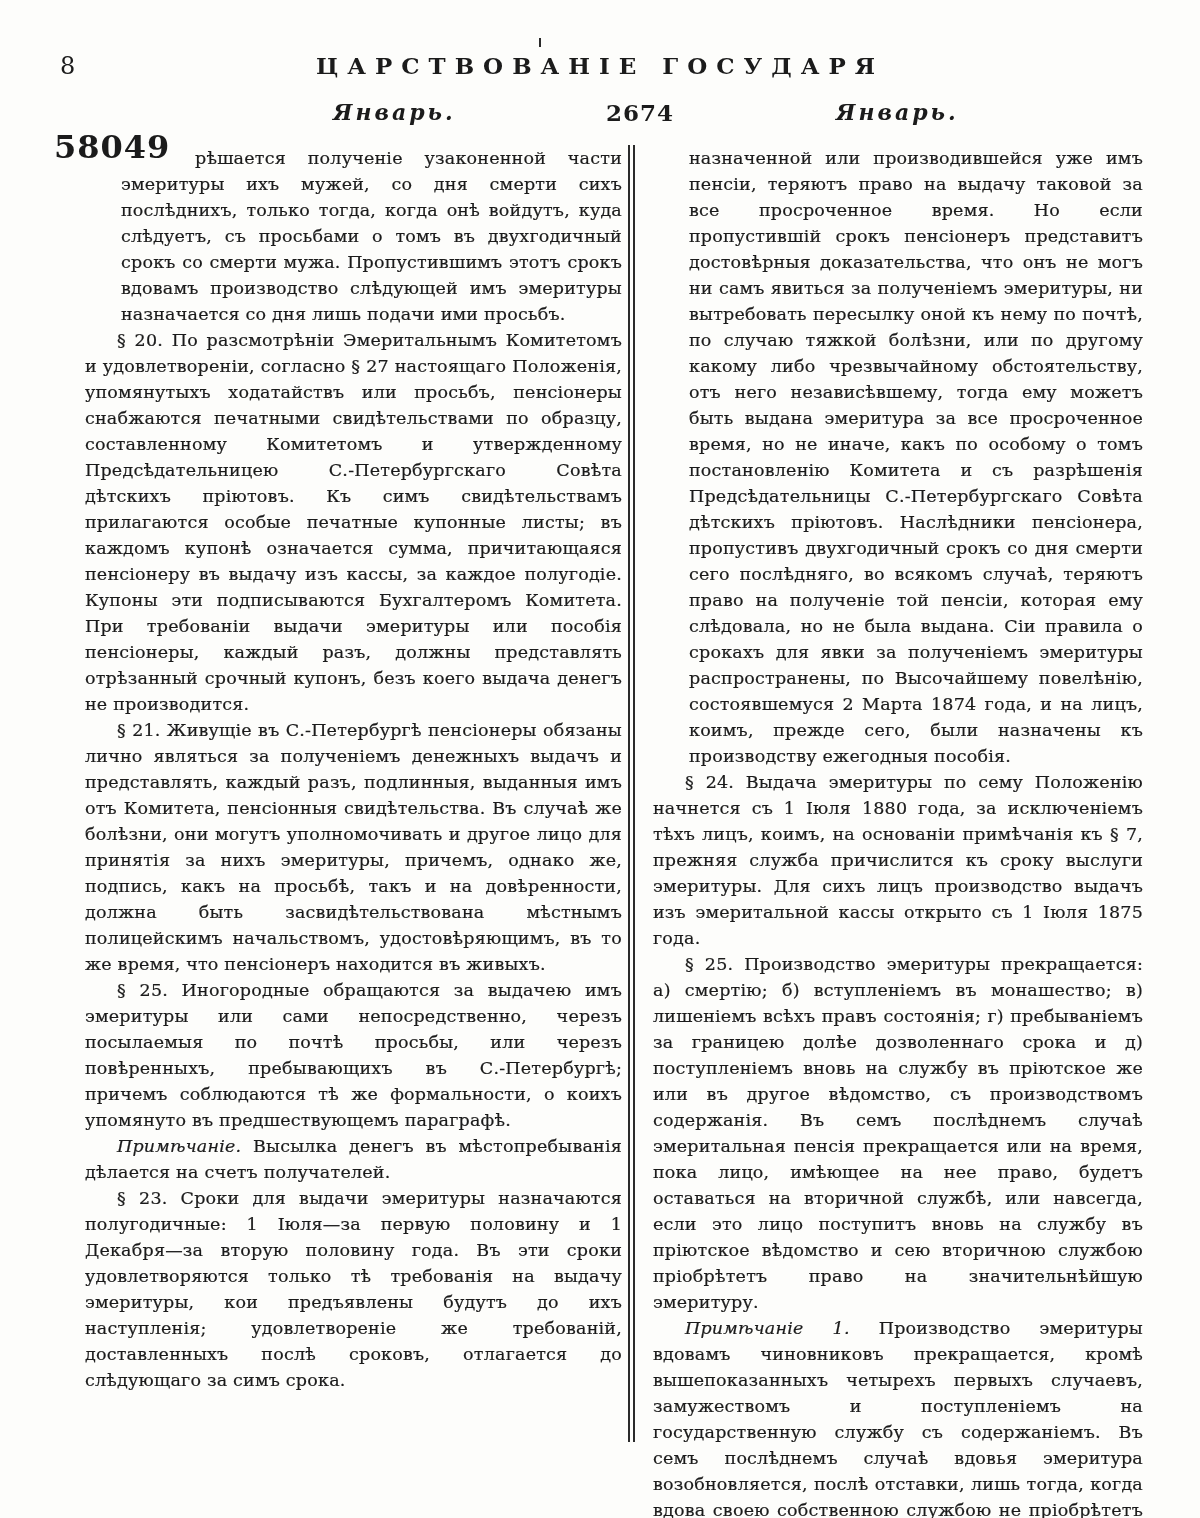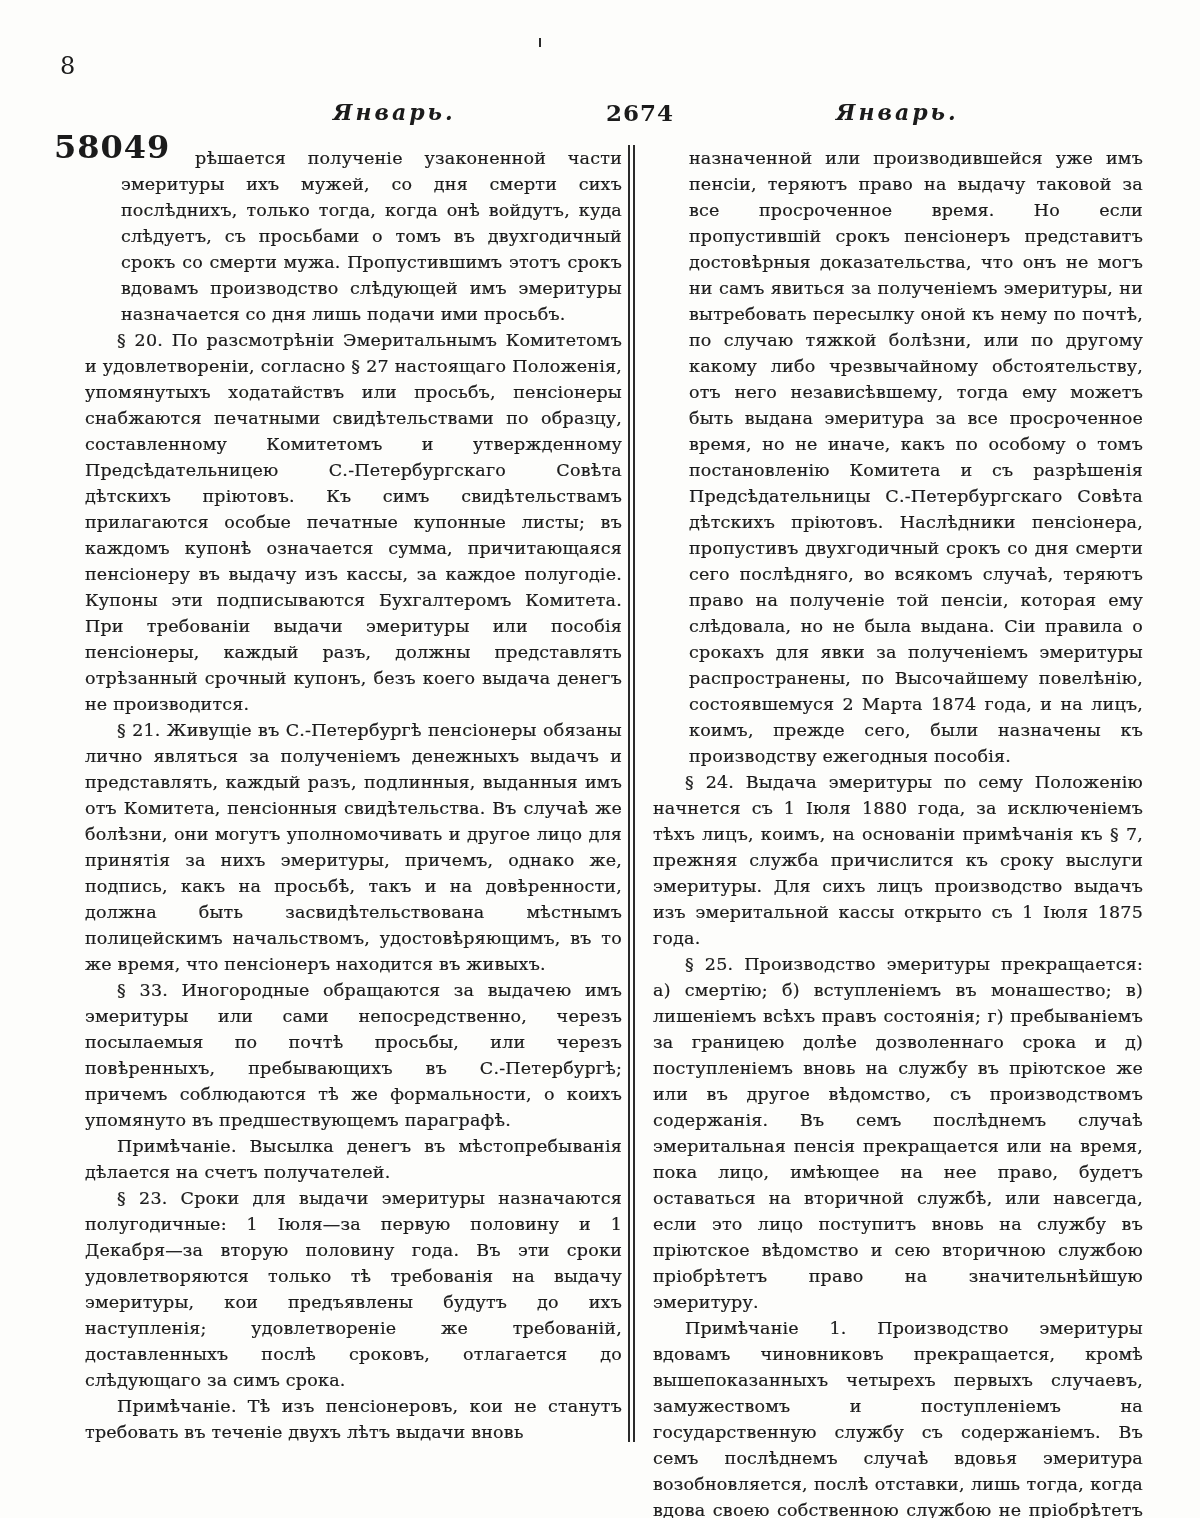--- a/index.html
+++ b/index.html
@@ -69,50 +69,50 @@
   .col p {
     margin: 0;
     font-size: 17.5px;
     line-height: 26px;
     letter-spacing: 0.2px;
     text-indent: 32px;
     -webkit-text-stroke: 0.2px #1b1b1b;
   }
   .col p.continuation { text-indent: 0; margin-left: 36px; }
   .col-left p.first-after-number { text-indent: 74px; }
-  .lead-italic { }
+  .lead-italic { font-style: italic; }
   .vi-heading { font-style: italic; }
 </style>
 </head>
 <body>
 
 <div class="page">
 
   <div class="scan-tick"></div>
 
   <div class="page-number">8</div>
+  <div class="running-title">ЦАРСТВОВАНІЕ ГОСУДАРЯ</div>
 
   <div class="subheader">
     <span class="month-left">Январь.</span>
     <span class="year-center">2674</span>
     <span class="month-right">Январь.</span>
   </div>
 
   <div class="act-number">58049</div>
 
   <div class="columns">
 
     <div class="col col-left">
       <p class="continuation first-after-number">рѣшается полученіе узаконенной части эмеритуры ихъ мужей, со дня смерти сихъ послѣднихъ, только тогда, когда онѣ войдутъ, куда слѣдуетъ, съ просьбами о томъ въ двухгодичный срокъ со смерти мужа. Пропустившимъ этотъ срокъ вдовамъ производство слѣдующей имъ эмеритуры назначается со дня лишь подачи ими просьбъ.</p>
       <p>§ 20. По разсмотрѣніи Эмеритальнымъ Комитетомъ и удовлетвореніи, согласно § 27 настоящаго Положенія, упомянутыхъ ходатайствъ или просьбъ, пенсіонеры снабжаются печатными свидѣтельствами по образцу, составленному Комитетомъ и утвержденному Предсѣдательницею С.-Петербургскаго Совѣта дѣтскихъ пріютовъ. Къ симъ свидѣтельствамъ прилагаются особые печатные купонные листы; въ каждомъ купонѣ означается сумма, причитающаяся пенсіонеру въ выдачу изъ кассы, за каждое полугодіе. Купоны эти подписываются Бухгалтеромъ Комитета. При требованіи выдачи эмеритуры или пособія пенсіонеры, каждый разъ, должны представлять отрѣзанный срочный купонъ, безъ коего выдача денегъ не производится.</p>
       <p>§ 21. Живущіе въ С.-Петербургѣ пенсіонеры обязаны лично являться за полученіемъ денежныхъ выдачъ и представлять, каждый разъ, подлинныя, выданныя имъ отъ Комитета, пенсіонныя свидѣтельства. Въ случаѣ же болѣзни, они могутъ уполномочивать и другое лицо для принятія за нихъ эмеритуры, причемъ, однако же, подпись, какъ на просьбѣ, такъ и на довѣренности, должна быть засвидѣтельствована мѣстнымъ полицейскимъ начальствомъ, удостовѣряющимъ, въ то же время, что пенсіонеръ находится въ живыхъ.</p>
-      <p>§ 33. Иногородные обращаются за выдачею имъ эмеритуры или сами непосредственно, черезъ посылаемыя по почтѣ просьбы, или черезъ повѣренныхъ, пребывающихъ въ С.-Петербургѣ; причемъ соблюдаются тѣ же формальности, о коихъ упомянуто въ предшествующемъ параграфѣ.</p>
+      <p>§ 25. Иногородные обращаются за выдачею имъ эмеритуры или сами непосредственно, черезъ посылаемыя по почтѣ просьбы, или черезъ повѣренныхъ, пребывающихъ въ С.-Петербургѣ; причемъ соблюдаются тѣ же формальности, о коихъ упомянуто въ предшествующемъ параграфѣ.</p>
       <p><span class="lead-italic">Примѣчаніе.</span> <span>Высылка денегъ въ мѣстопребыванія дѣлается на счетъ получателей.</span></p>
       <p>§ 23. Сроки для выдачи эмеритуры назначаются полугодичные: 1 Іюля—за первую половину и 1 Декабря—за вторую половину года. Въ эти сроки удовлетворяются только тѣ требованія на выдачу эмеритуры, кои предъявлены будутъ до ихъ наступленія; удовлетвореніе же требованій, доставленныхъ послѣ сроковъ, отлагается до слѣдующаго за симъ срока.</p>
-      <p><span class="lead-italic">Примѣчаніе.</span> <span>Тѣ изъ пенсіонеровъ, кои не станутъ требовать въ теченіе двухъ лѣтъ выдачи вновь</span></p>
     </div>
 
     <div class="divider"></div>
 
     <div class="col col-right">
       <p class="continuation">назначенной или производившейся уже имъ пенсіи, теряютъ право на выдачу таковой за все просроченное время. Но если пропустившій срокъ пенсіонеръ представитъ достовѣрныя доказательства, что онъ не могъ ни самъ явиться за полученіемъ эмеритуры, ни вытребовать пересылку оной къ нему по почтѣ, по случаю тяжкой болѣзни, или по другому какому либо чрезвычайному обстоятельству, отъ него независѣвшему, тогда ему можетъ быть выдана эмеритура за все просроченное время, но не иначе, какъ по особому о томъ постановленію Комитета и съ разрѣшенія Предсѣдательницы С.-Петербургскаго Совѣта дѣтскихъ пріютовъ. Наслѣдники пенсіонера, пропустивъ двухгодичный срокъ со дня смерти сего послѣдняго, во всякомъ случаѣ, теряютъ право на полученіе той пенсіи, которая ему слѣдовала, но не была выдана. Сіи правила о срокахъ для явки за полученіемъ эмеритуры распространены, по Высочайшему повелѣнію, состоявшемуся 2 Марта 1874 года, и на лицъ, коимъ, прежде сего, были назначены къ производству ежегодныя пособія.</p>
       <p>§ 24. Выдача эмеритуры по сему Положенію начнется съ 1 Іюля 1880 года, за исключеніемъ тѣхъ лицъ, коимъ, на основаніи примѣчанія къ § 7, прежняя служба причислится къ сроку выслуги эмеритуры. Для сихъ лицъ производство выдачъ изъ эмеритальной кассы открыто съ 1 Іюля 1875 года.</p>
       <p>§ 25. Производство эмеритуры прекращается: а) смертію; б) вступленіемъ въ монашество; в) лишеніемъ всѣхъ правъ состоянія; г) пребываніемъ за границею долѣе дозволеннаго срока и д) поступленіемъ вновь на службу въ пріютское же или въ другое вѣдомство, съ производствомъ содержанія. Въ семъ послѣднемъ случаѣ эмеритальная пенсія прекращается или на время, пока лицо, имѣющее на нее право, будетъ оставаться на вторичной службѣ, или навсегда, если это лицо поступитъ вновь на службу въ пріютское вѣдомство и сею вторичною службою пріобрѣтетъ право на значительнѣйшую эмеритуру.</p>
       <p><span class="lead-italic">Примѣчаніе 1.</span> <span>Производство эмеритуры вдовамъ чиновниковъ прекращается, кромѣ вышепоказанныхъ четырехъ первыхъ случаевъ, замужествомъ и поступленіемъ на государственную службу съ содержаніемъ. Въ семъ послѣднемъ случаѣ вдовья эмеритура возобновляется, послѣ отставки, лишь тогда, когда вдова своею собственною службою не пріобрѣтетъ права на эмеритуру или пенсію.</span></p>
     </div>

